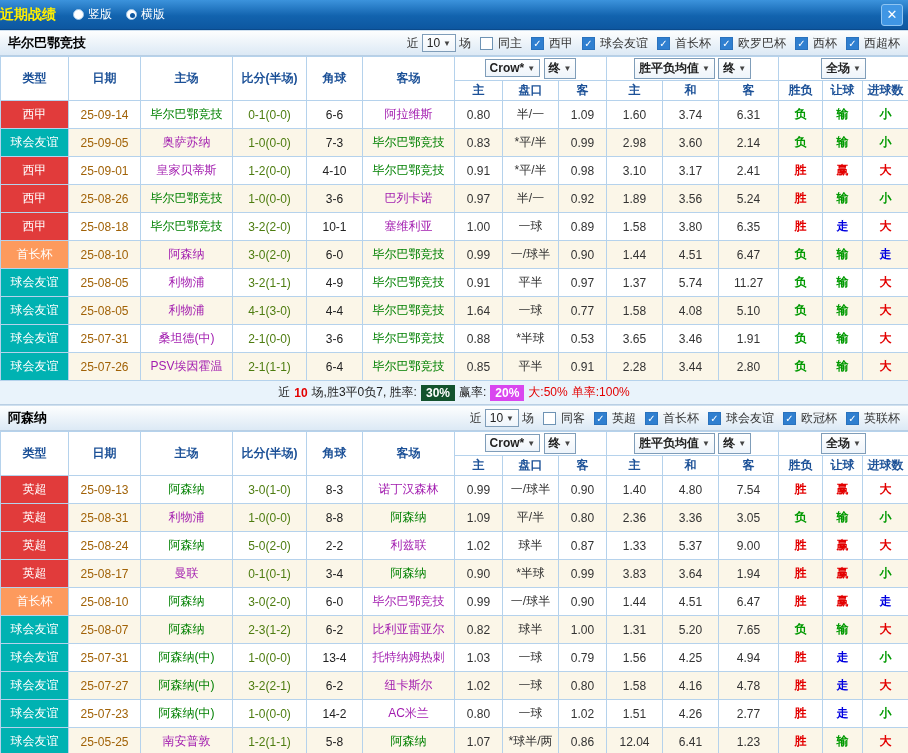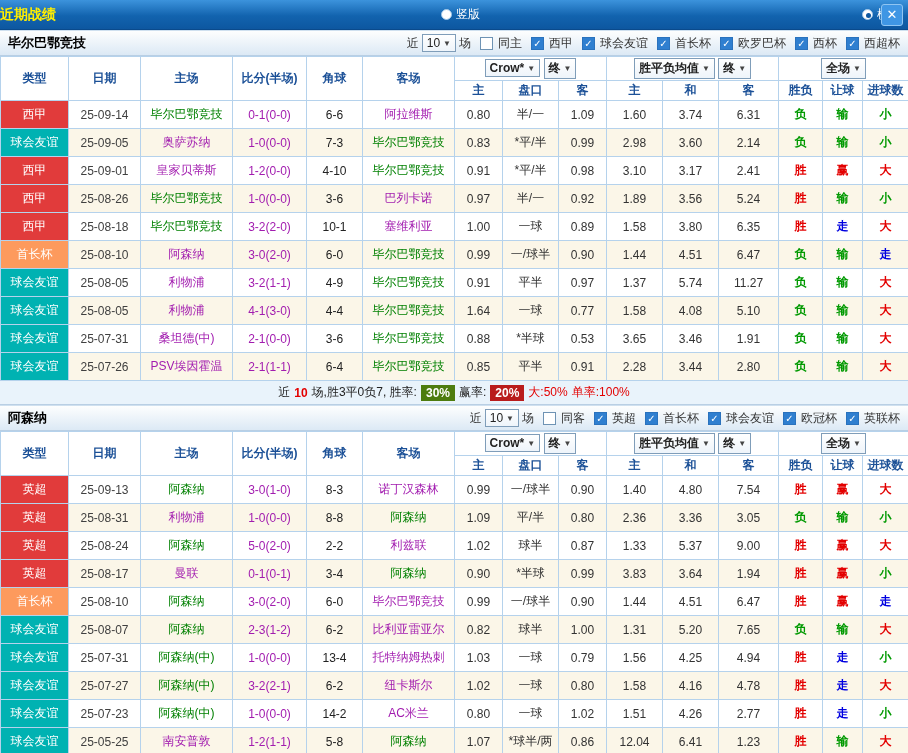--- a/index.html
+++ b/index.html
@@ -1,20 +1,20 @@
 <!DOCTYPE html>
 <html><head>
 <meta charset="utf-8">
 <style>
   *{box-sizing:border-box;margin:0;padding:0}
   html,body{width:908px;height:753px;overflow:hidden;background:#fff;
     font-family:"Liberation Sans","DejaVu Sans",sans-serif;font-size:12px;color:#222}
   
   .topbar{height:30px;background:linear-gradient(#3c93dc,#1263ae 55%,#0d57a0);
-    display:flex;align-items:center;justify-content:space-between;position:relative;border-bottom:1px solid #0a4a8c}
+    display:flex;align-items:center;justify-content:flex-start;position:relative;border-bottom:1px solid #0a4a8c}
   .topbar .title{color:#ffee00;font-weight:bold;font-size:14px;margin-right:10px}
   .radio-wrap{color:#fff;display:inline-flex;align-items:center;gap:4px;margin:0 7px;cursor:pointer}
   .radio{width:11px;height:11px;border-radius:50%;background:#fff;border:1px solid #9fc6e8;display:inline-block;position:relative}
   .radio.checked::after{content:'';position:absolute;left:3px;top:3px;width:5px;height:5px;border-radius:50%;background:#0d57a0}
   .close{position:absolute;right:5px;top:4px;width:22px;height:22px;background:#3f96e4;border:1px solid #8fc5f2;
     border-radius:3px;color:#fff;text-align:center;line-height:20px;font-size:13px;cursor:pointer}
   
   .sec-head{height:26px;background:linear-gradient(#fdfefe,#dce9f5);border-top:1px solid #cfe0ef;
     border-bottom:1px solid #b9cfe4;display:flex;align-items:center;justify-content:space-between;padding:0 8px}
   .sec-head .team{font-weight:bold;font-size:13px;color:#000}
@@ -31,36 +31,36 @@
   table{width:908px;border-collapse:collapse;table-layout:fixed}
   th,td{border:1px solid #b5d2ec;text-align:center;overflow:hidden;white-space:nowrap}
   thead th{color:#1b5097;font-weight:bold;background:#fff;height:24px}
   tr.h2 th{height:20px}
   tbody td{height:28px}
   tbody tr:nth-child(even){background:#fbf6e8}
   td.type{color:#fff}
   .t-red{background:#e13b3b}
   .t-teal{background:#00b2b2}
   .t-org{background:#fd9a5d}
-  td.date{color:#404040}
+  td.date{color:#a16207}
   td.team{color:#a21caf}
   td.team.grn{color:#008000}
-  td.score{color:#a21caf}
+  td.score{color:#4d7c0f}
   td.num{color:#333}
   td.res{font-weight:bold}
   .c-red{color:#e30000}
   .c-grn{color:#009900}
   .c-blu{color:#0000e0}
   .bold{font-weight:bold}
   
   .summary{height:24px;background:#e9f3fb;border-bottom:1px solid #b9cfe4;display:flex;align-items:center;
     justify-content:center;gap:4px;font-size:12px;color:#222}
   .badge{color:#fff;padding:1px 5px;font-weight:bold}
-  .b1{background:#4d7c0f}
-  .b2{background:#b91c1c}
+  .b1{background:#14532d}
+  .b2{background:#d946ef}
 </style>
 </head>
 <body>
 
 <div class="topbar">
   <span class="title">近期战绩</span>
   <span class="radio-wrap">
     <span class="radio"></span>
     <span>竖版</span>
   </span>

